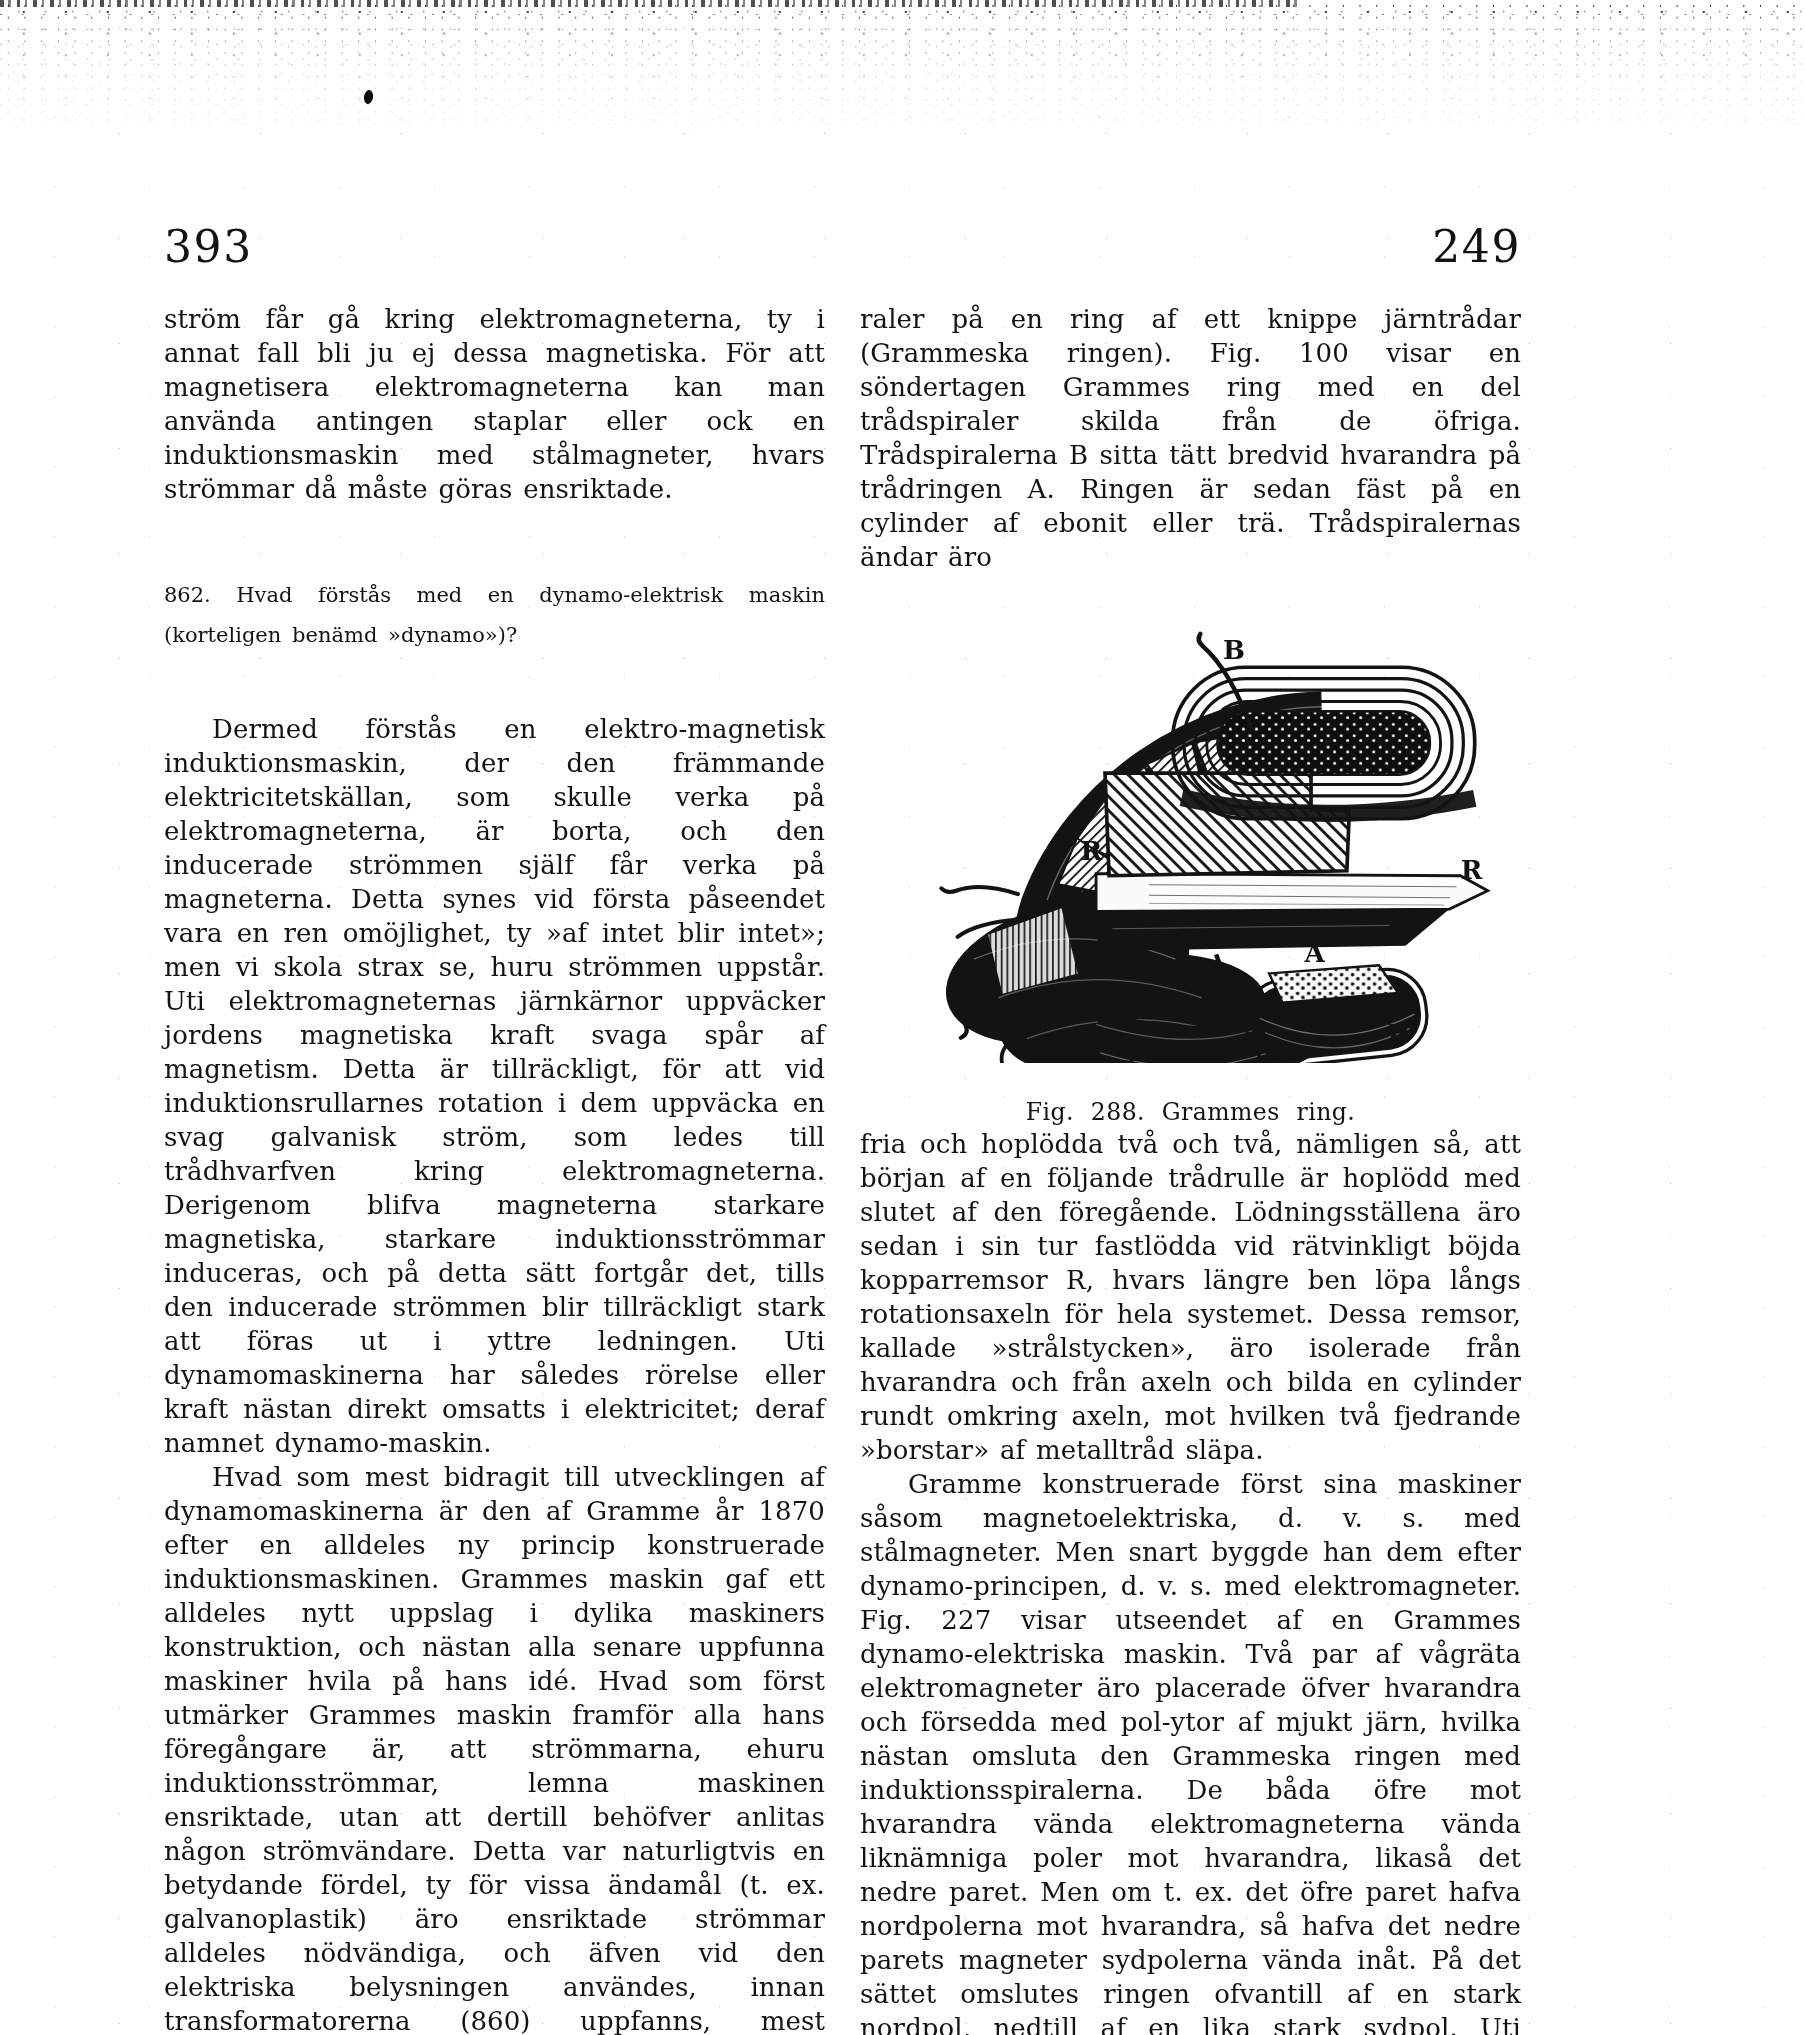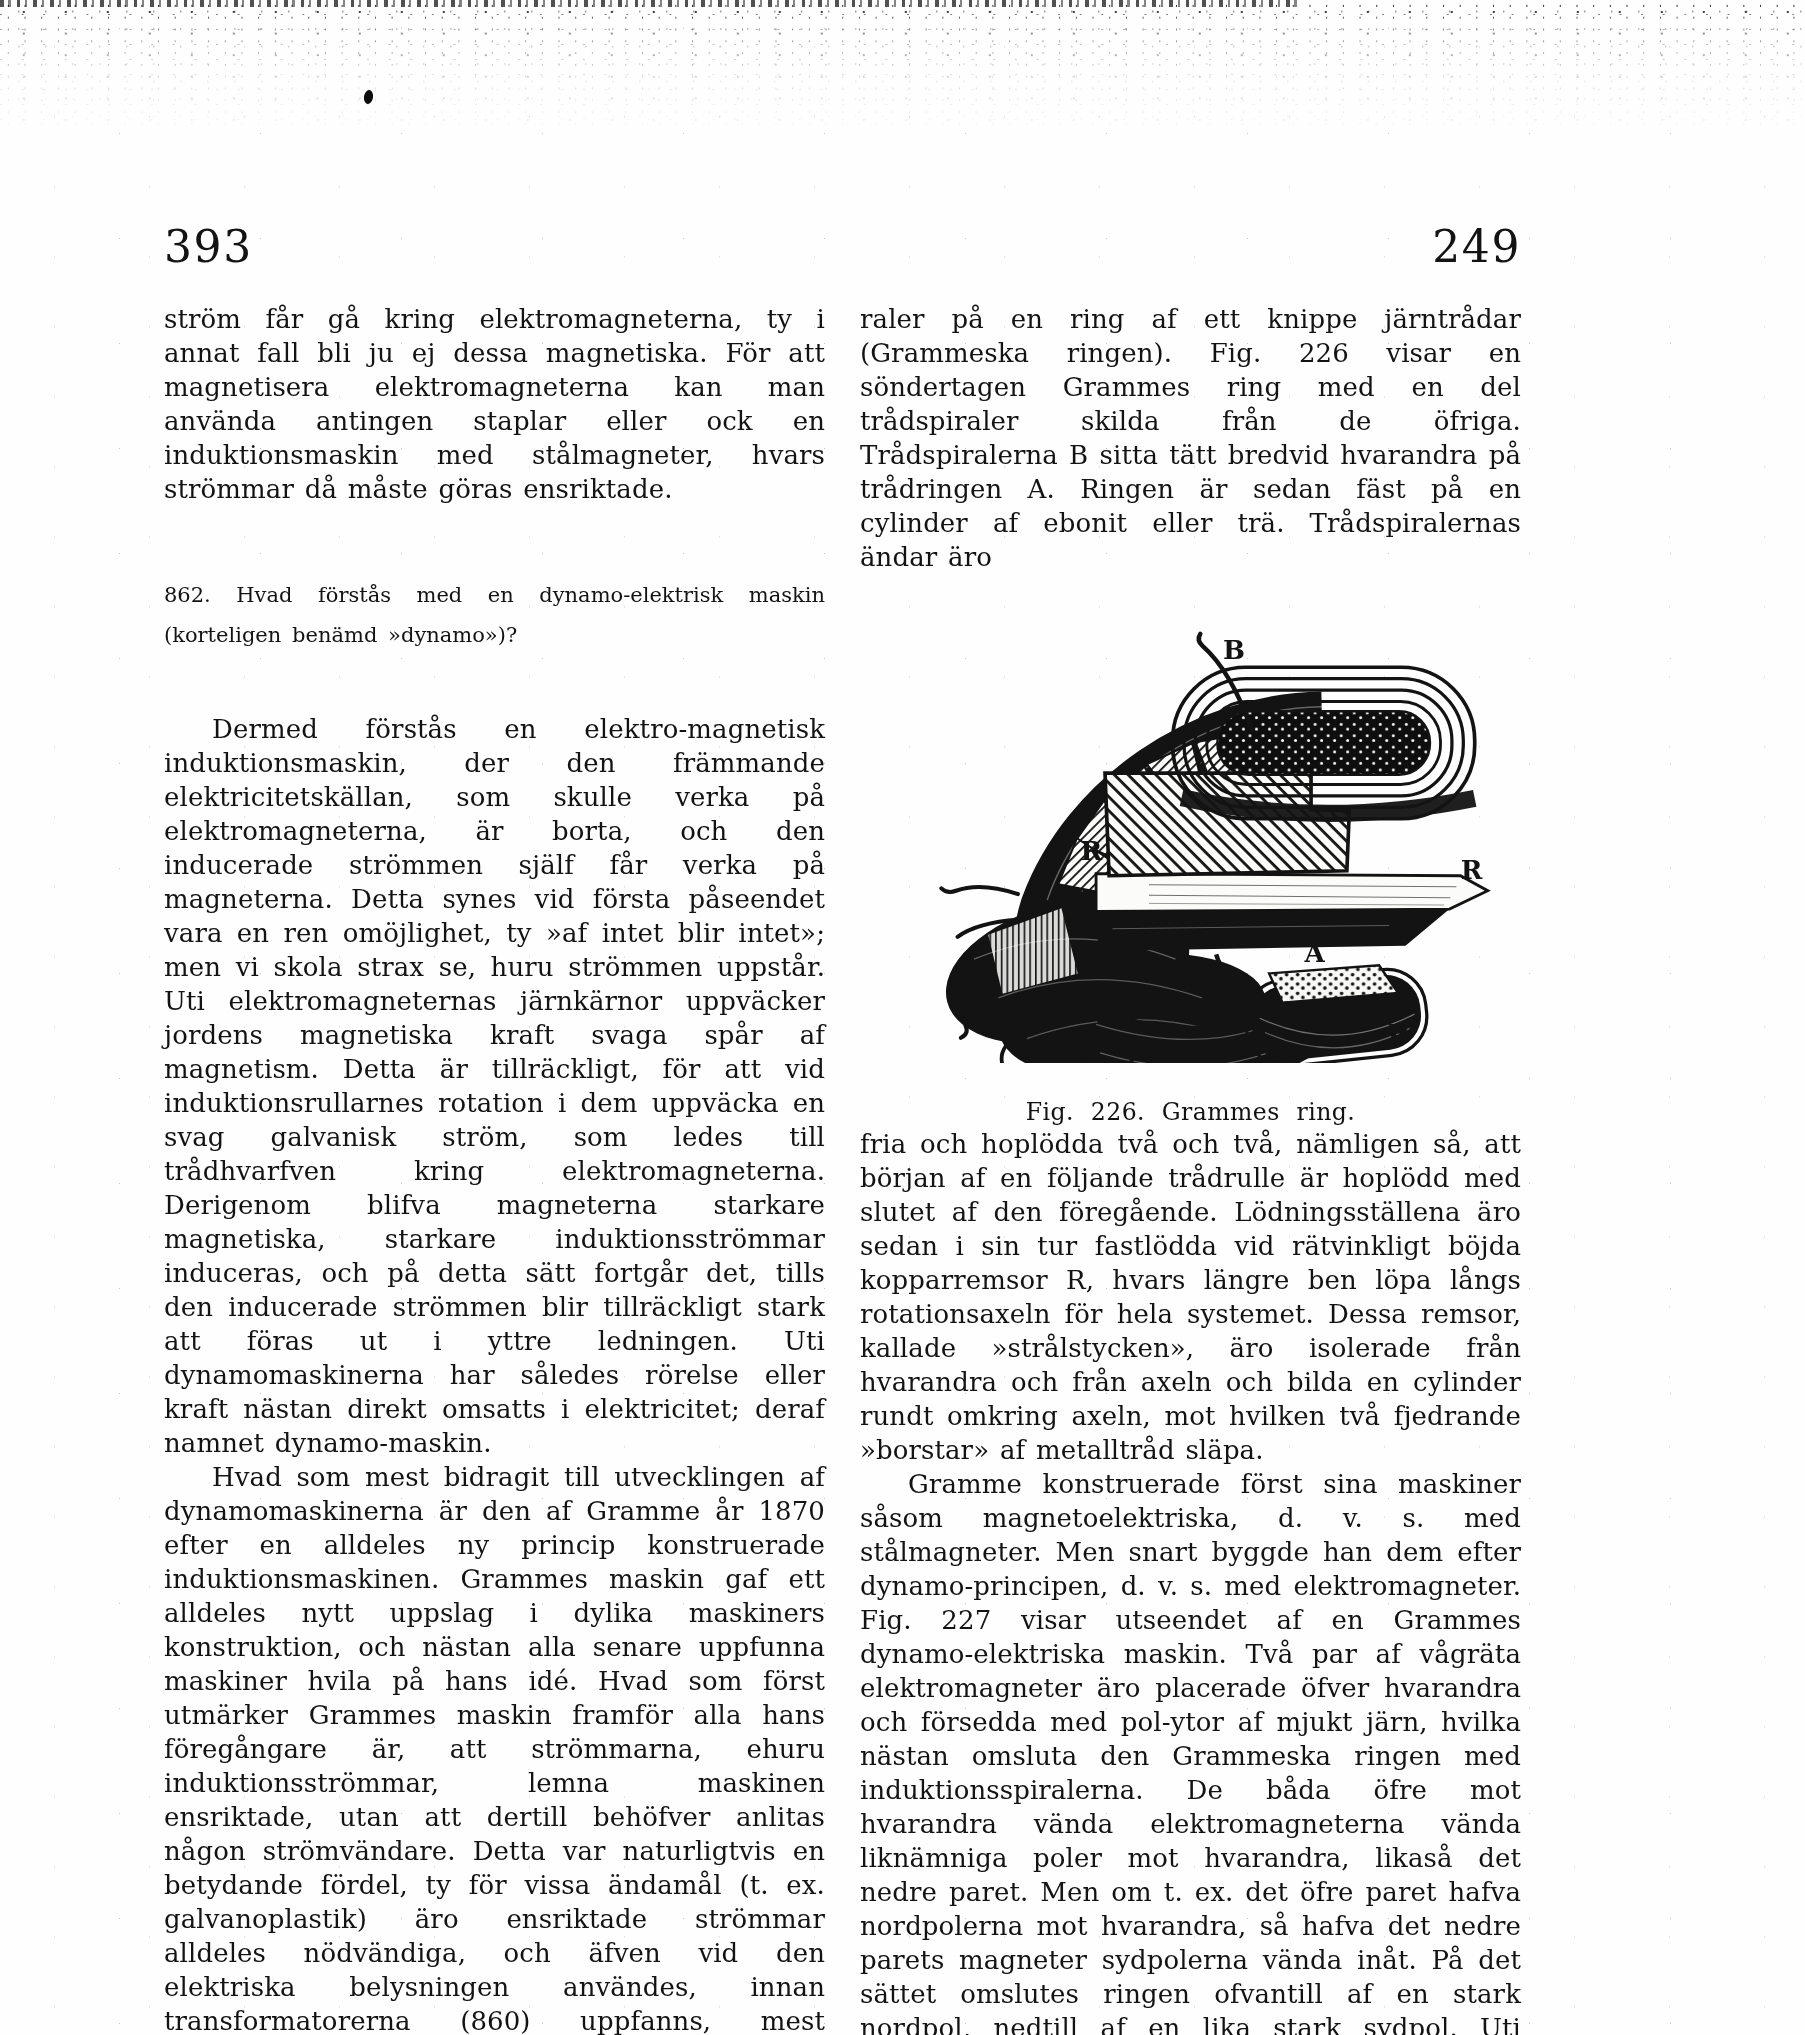--- a/index.html
+++ b/index.html
@@ -102,21 +102,21 @@
   <div class="pagenum pn-right">249</div>
 
   <div class="col col-left">
     <p class="body"><span>ström får gå kring elektromagneterna, ty i annat fall bli ju ej dessa magnetiska. För att magnetisera elektromagneterna kan man använda antingen staplar eller ock en induktionsmaskin med stålmagneter, hvars strömmar då måste göras ensriktade.</span></p>
     <p class="qhead">862. Hvad förstås med en dynamo-elektrisk maskin (korteligen benämd »dynamo»)?</p>
     <p class="body indent"><span>Dermed förstås en elektro-magnetisk induktionsmaskin, der den främmande elektricitetskällan, som skulle verka på elektromagneterna, är borta, och den inducerade strömmen själf får verka på magneterna. Detta synes vid första påseendet vara en ren omöjlighet, ty »af intet blir intet»; men vi skola strax se, huru strömmen uppstår. Uti elektromagneternas järnkärnor uppväcker jordens magnetiska kraft svaga spår af magnetism. Detta är tillräckligt, för att vid induktionsrullarnes rotation i dem uppväcka en svag galvanisk ström, som ledes till trådhvarfven kring elektromagneterna. Derigenom blifva magneterna starkare magnetiska, starkare induktionsströmmar induceras, och på detta sätt fortgår det, tills den inducerade strömmen blir tillräckligt stark att föras ut i yttre ledningen. Uti dynamomaskinerna har således rörelse eller kraft nästan direkt omsatts i elektricitet; deraf namnet </span><span class="it">dynamo-maskin</span><span>.</span></p>
     <p class="body indent"><span>Hvad som mest bidragit till utvecklingen af dynamomaskinerna är den af Gramme år 1870 efter en alldeles ny princip konstruerade induktionsmaskinen. Grammes maskin gaf ett alldeles nytt uppslag i dylika maskiners konstruktion, och nästan alla senare uppfunna maskiner hvila på hans idé. Hvad som först utmärker Grammes maskin framför alla hans föregångare är, att strömmarna, ehuru induktionsströmmar, lemna maskinen </span><span class="it">ensriktade</span><span>, utan att dertill behöfver anlitas någon strömvändare. Detta var naturligtvis en betydande fördel, ty för vissa ändamål (t. ex. galvanoplastik) äro ensriktade strömmar alldeles nödvändiga, och äfven vid den elektriska belysningen användes, innan transformatorerna (860) uppfanns, mest ensriktade strömmar. Gramme vann detta mål genom att placera en mängd från hvarandra isolerade trådspi-</span></p>
   </div>
 
   <div class="col col-right">
-    <p class="body"><span>raler på en ring af ett knippe järntrådar (Grammeska ringen). Fig. 226 visar en söndertagen Grammes ring med en del trådspiraler skilda från de öfriga. Trådspiralerna B sitta tätt bredvid hvarandra på trådringen A. Ringen är sedan fäst på en cylinder af ebonit eller trä. Trådspiralernas ändar äro</span></p>
+    <p class="body"><span>raler på en ring af ett knippe järntrådar (Grammeska ringen). Fig. 100 visar en söndertagen Grammes ring med en del trådspiraler skilda från de öfriga. Trådspiralerna B sitta tätt bredvid hvarandra på trådringen A. Ringen är sedan fäst på en cylinder af ebonit eller trä. Trådspiralernas ändar äro</span></p>
 
     <figure class="fig">
       <svg width="570" height="456" viewBox="0 0 1400 1120" xmlns="http://www.w3.org/2000/svg">
         <defs>
           <pattern id="ph45" patternUnits="userSpaceOnUse" width="24" height="24" patternTransform="rotate(45)">
             <rect width="24" height="24" fill="#fdfdfc"></rect>
               <rect width="24" height="7" fill="#161616"></rect>
           </pattern>
           <pattern id="pw45" patternUnits="userSpaceOnUse" width="17" height="17" patternTransform="rotate(-45)">
             <rect width="17" height="17" fill="#fdfdfc"></rect>
@@ -215,21 +215,21 @@
         </g>
 
         <g fill="#131313" class="fig-label">
           <text class="fig-label" x="742" y="128">B</text>
           <text class="fig-label" x="392" y="622">R</text>
           <text class="fig-label" x="1326" y="668">R</text>
           <text class="fig-label" x="942" y="872">A</text>
           <text class="fig-label" x="1146" y="1072">B</text>
         </g>
       </svg>
-      <figcaption class="figcap">Fig. 226. Grammes ring.</figcaption>
+      <figcaption class="figcap">Fig. 288. Grammes ring.</figcaption>
     </figure>
 
     <p class="body mt-cap"><span>fria och hoplödda två och två, nämligen så, att början af en följande trådrulle är hoplödd med slutet af den föregående. Lödningsställena äro sedan i sin tur fastlödda vid rätvinkligt böjda kopparremsor R, hvars längre ben löpa långs rotationsaxeln för hela systemet. Dessa remsor, kallade »strålstycken», äro isolerade från hvarandra och från axeln och bilda en cylinder rundt omkring axeln, mot hvilken två fjedrande »borstar» af metalltråd släpa.</span></p>
     <p class="body indent mt-sm"><span>Gramme konstruerade först sina maskiner såsom magnetoelektriska, d. v. s. med stålmagneter. Men snart byggde han dem efter dynamo-principen, d. v. s. med elektromagneter. Fig. 227 visar utseendet af en Grammes dynamo-elektriska maskin. Två par af vågräta elektromagneter äro placerade öfver hvarandra och försedda med pol-ytor af mjukt järn, hvilka nästan omsluta den Grammeska ringen med induktionsspiralerna. De båda öfre mot hvarandra vända elektromagneterna vända liknämniga poler mot hvarandra, likaså det nedre paret. Men om t. ex. det öfre paret hafva nordpolerna mot hvarandra, så hafva det nedre parets magneter sydpolerna vända inåt. På det sättet omslutes ringen ofvantill af en stark nordpol, nedtill af en lika stark sydpol. Uti ringen induceras således i öfre halfvan en sydpol, och i nedre halfvan</span></p>
   </div>
 
 </div>
 
 
 </body></html>

